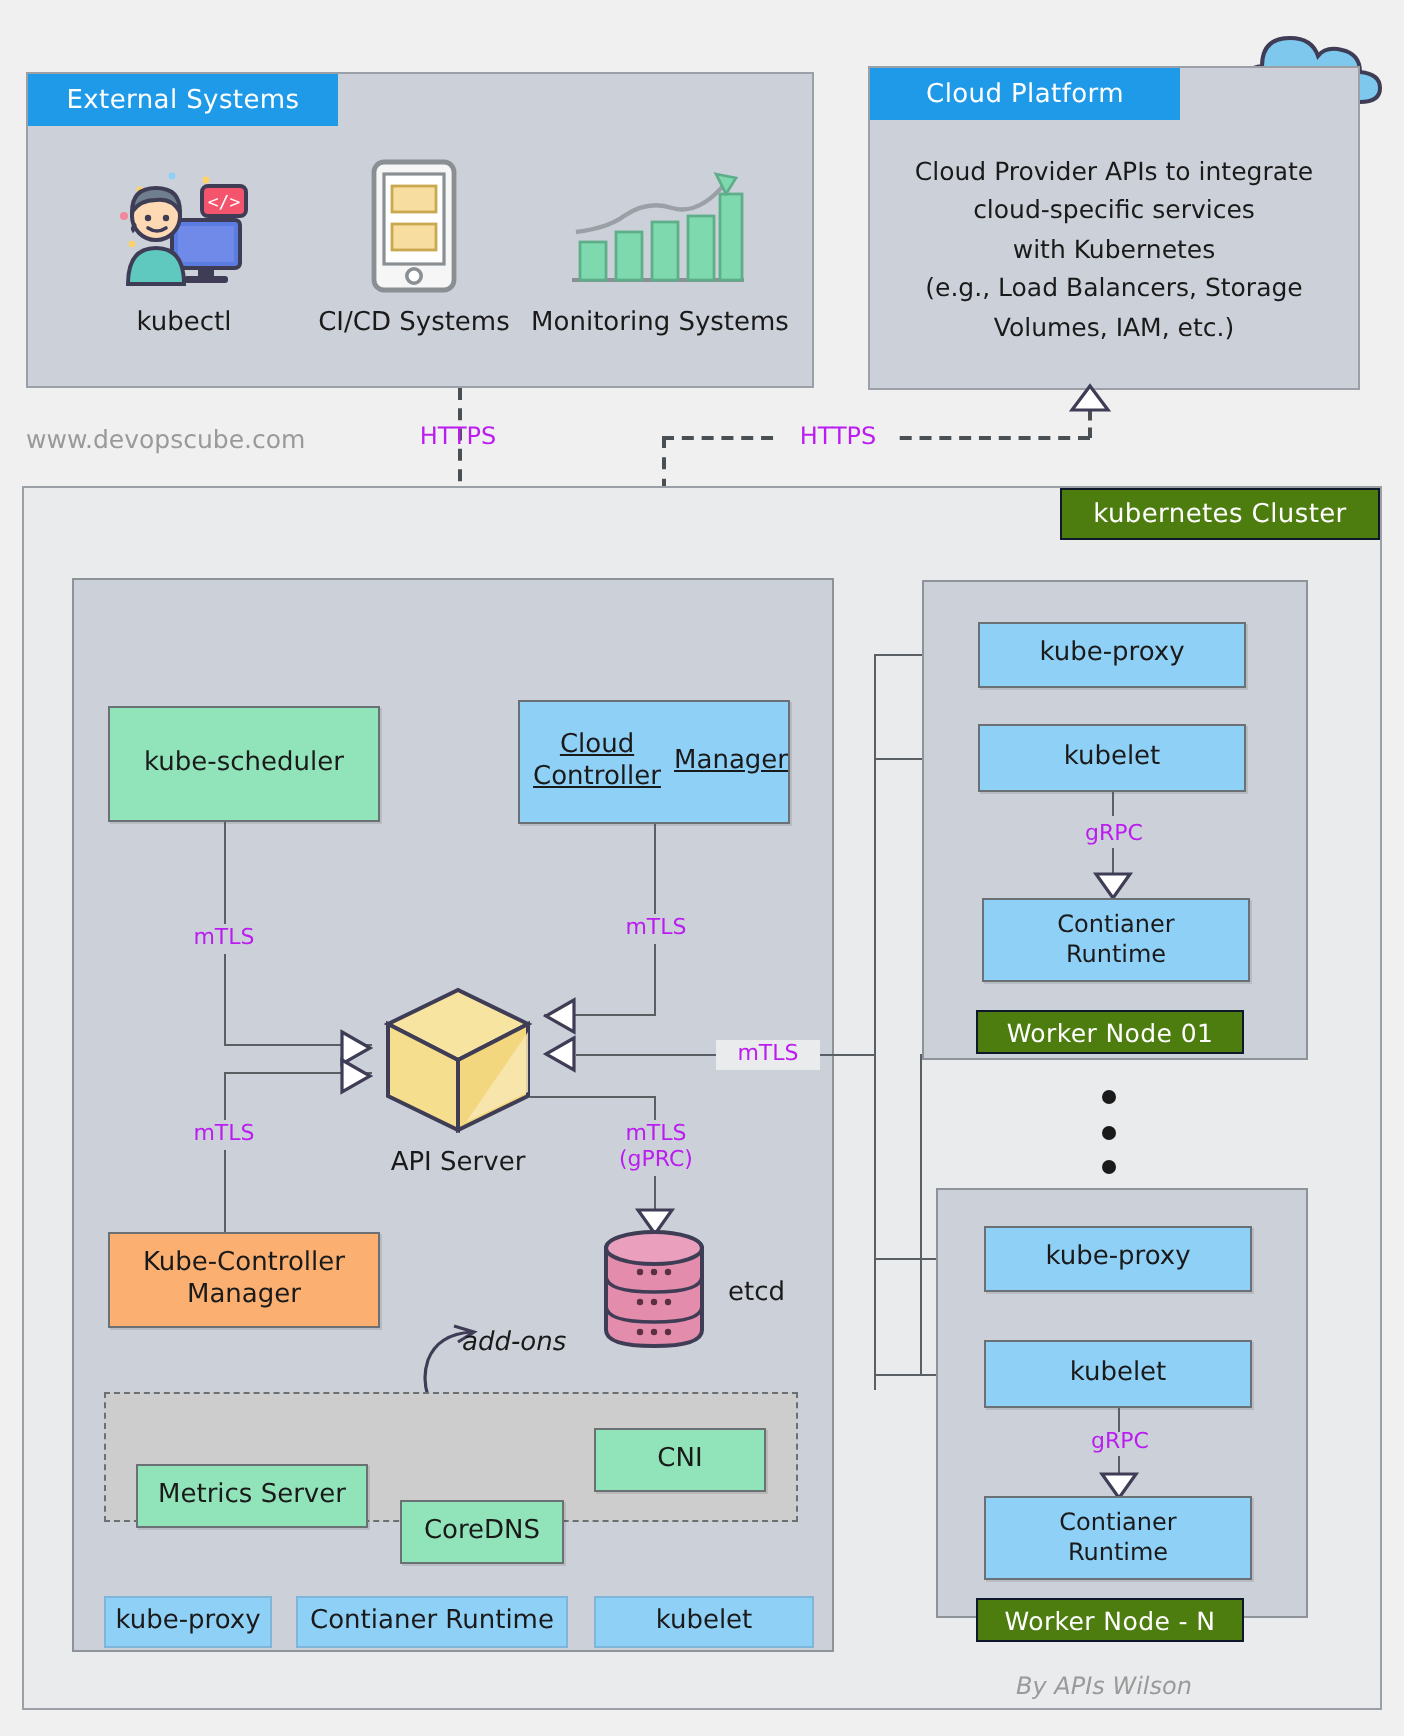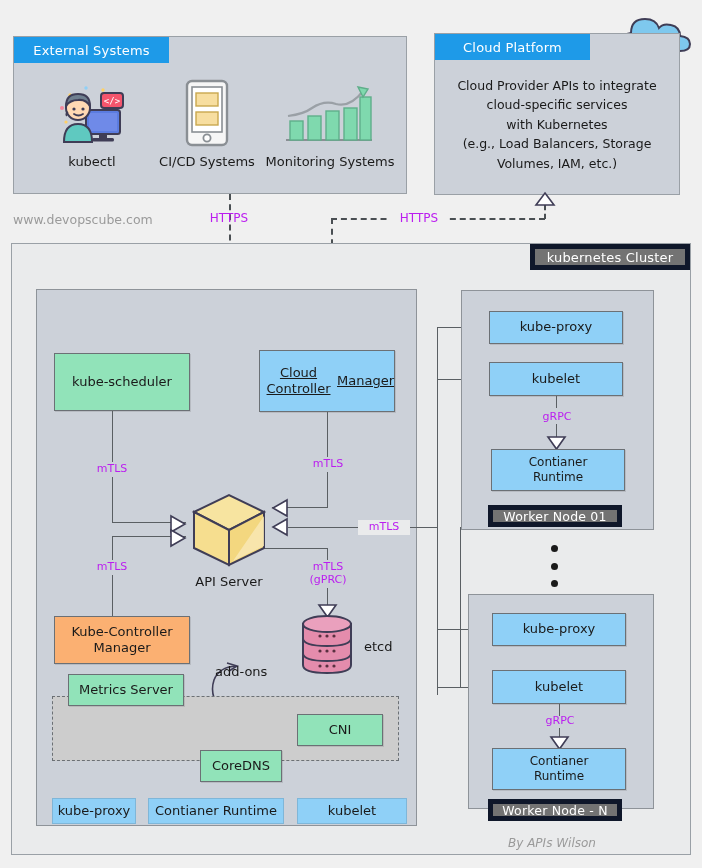--- a/index.html
+++ b/index.html
@@ -34,21 +34,21 @@
   .tab{
     color:#ffffff;
     font-size:13px;
     letter-spacing:.2px;
     display:flex;
     align-items:center;
     justify-content:center;
     white-space:nowrap;
   }
   .tab-blue{background:#1e9ae8;}
-  .tab-purple{background:#737373;border:5px solid #0f172a;text-align:center;}
+  .tab-purple{background:#4d7c0f;border:1px solid #0f172a;text-align:center;}
 
   
   .box{
     border:1px solid #6b7075;
     display:flex;
     align-items:center;
     justify-content:center;
     text-align:center;
     font-size:13px;
     color:#1a1a1a;
@@ -344,26 +344,26 @@
   <div class="abs label" style="left:364px;top:639px;">
     <span>etcd</span>
   </div>
 
   <div class="abs" style="left:203px;top:662px;width:40px;height:38px;">
     <svg width="40" height="38" viewBox="0 0 40 38">
       <path d="M33 4 Q16 5 11 18 Q8 27 11 36" stroke="#3f3d56" stroke-width="1.6" fill="none"></path>
       <path d="M24 1 L34 4 L26 9" stroke="#3f3d56" stroke-width="1.6" fill="none"></path>
     </svg>
   </div>
-  <div class="abs label" style="left:215px;top:664px;">
+  <div class="abs label" style="left:231px;top:664px;font-style:italic;">
     <span>add-ons</span>
   </div>
   <div class="abs" style="left:52px;top:696px;width:347px;height:65px;background:#cdcdcd;border:1.6px dashed #6b7075;"></div>
 
-  <div class="abs box box-green" style="left:68px;top:674px;width:116px;height:32px;">
+  <div class="abs box box-green" style="left:68px;top:732px;width:116px;height:32px;">
     <span>Metrics Server</span>
   </div>
   <div class="abs box box-green" style="left:200px;top:714px;width:82px;height:32px;margin-top:36px;">
     <span>CoreDNS</span>
   </div>
   <div class="abs box box-green" style="left:297px;top:714px;width:86px;height:32px;">
     <span>CNI</span>
   </div>
 
   <div class="abs box box-blue-flat" style="left:52px;top:798px;width:84px;height:26px;">

